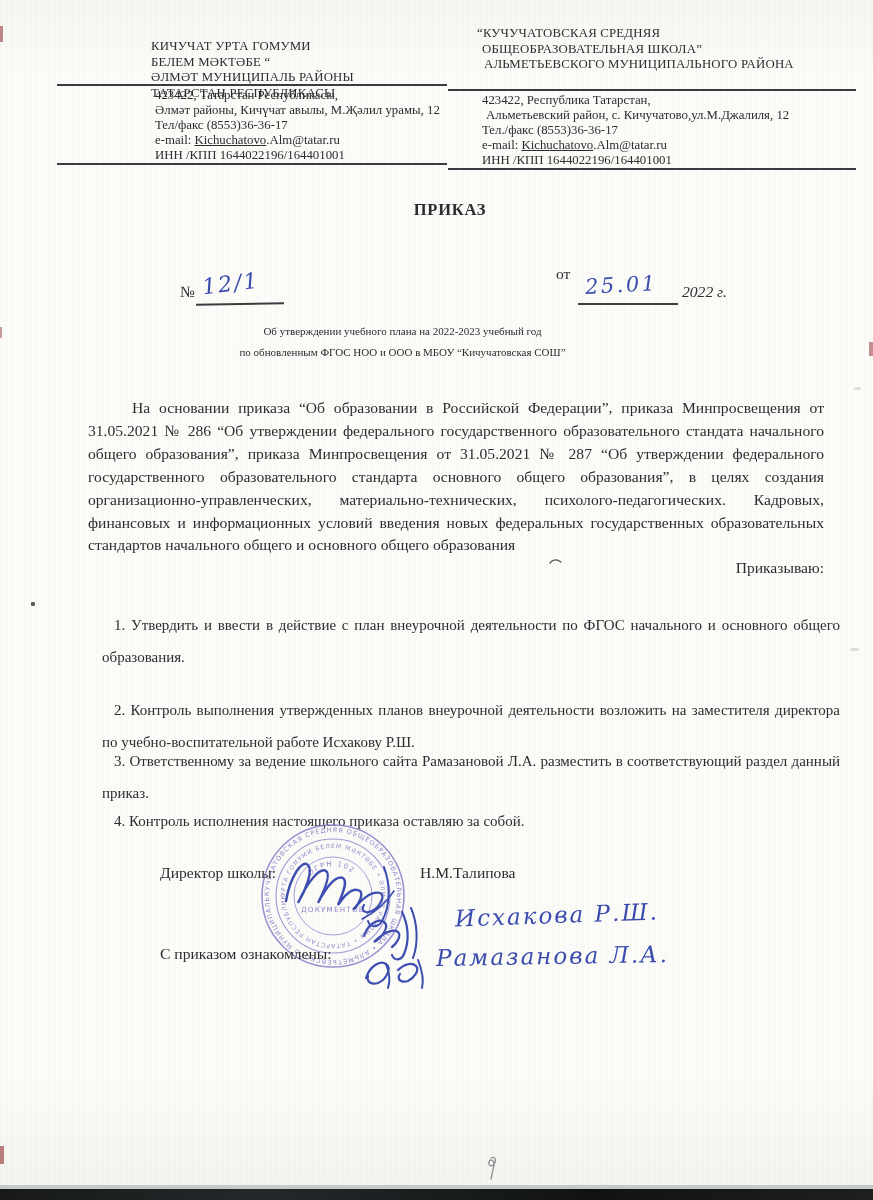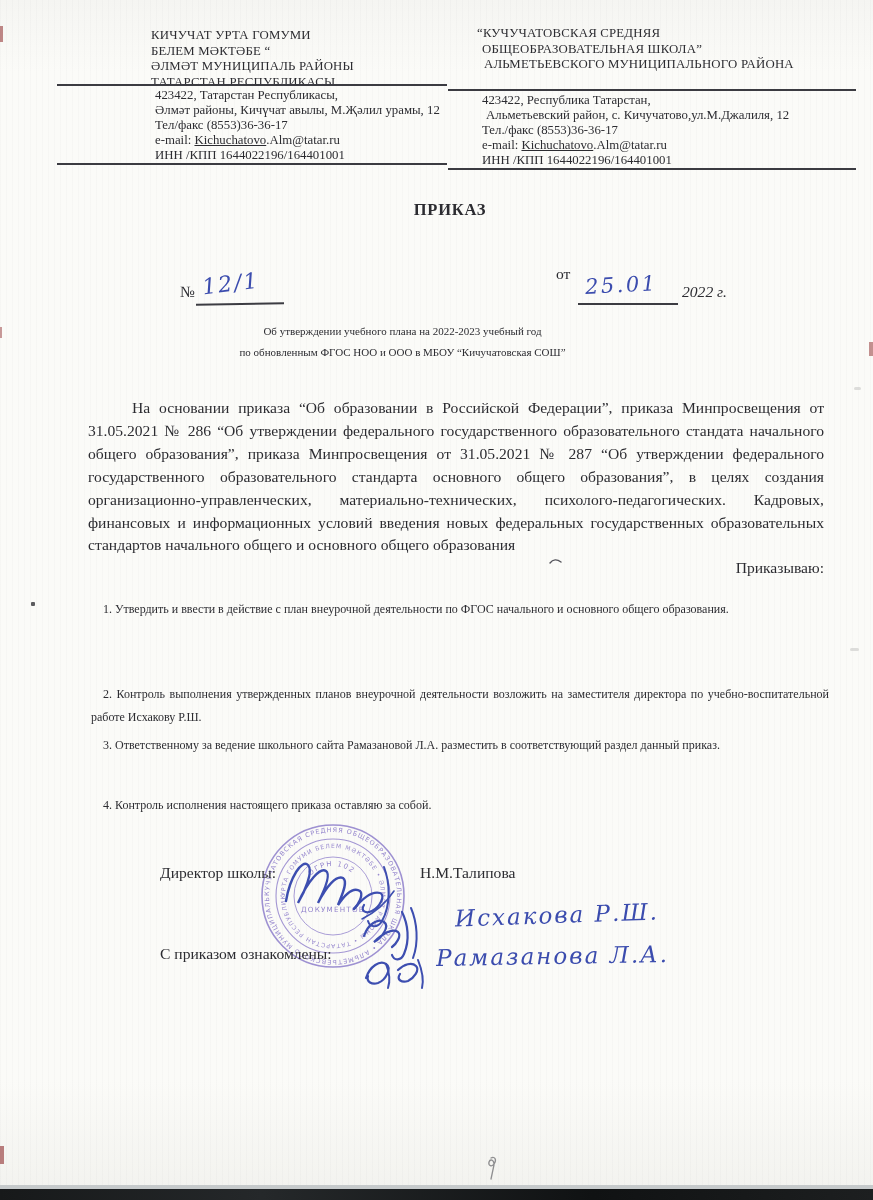--- a/index.html
+++ b/index.html
@@ -14,21 +14,21 @@
   }
   .abs { position:absolute; }
   .hname { font-size:12.8px; line-height:15.6px; letter-spacing:.2px; white-space:nowrap; }
   .haddr { font-size:12.8px; line-height:14.9px; white-space:nowrap; }
   .hrule { height:2px; background:#3b3b41; }
   .title { font-size:16.5px; font-weight:bold; letter-spacing:.8px; text-align:center; }
   .plain { font-size:15.6px; }
   .subject { font-size:11px; line-height:21px; text-align:center; }
   .para { font-size:15.6px; line-height:22.9px; text-align:justify; }
   .indent { text-indent:44px; }
-  .item { font-size:12px; line-height:23px; text-align:justify; text-indent:12px; margin:3px; }
+  .item { font-size:15px; line-height:32px; text-align:justify; text-indent:12px; margin:14px; }
   .centered { text-align:right; }
   .underline-slot { height:1.6px; background:#3c3c42; }
   .hand {
     font-family:"DejaVu Serif","Liberation Serif",serif; font-style:italic;
     color:#3b4cae; white-space:nowrap;
   }
   .hand-no { font-size:22px; letter-spacing:2px; transform:rotate(-7deg); }
   .hand-date { font-size:21px; letter-spacing:2.5px; transform:rotate(-3deg); }
   .hand-name { font-size:23px; letter-spacing:2px; transform:rotate(-2deg); }
   .stamp-svg { filter:blur(.45px); opacity:.92; }
@@ -38,21 +38,21 @@
   .bottom-gray { background:#c6cacb; }
   .bottom-black { background:linear-gradient(90deg,#17191a,#25282a 30%,#101213 68%,#1d1f20); }
   .dot-mark { background:#3f3f44; border-radius:1px; opacity:.85; }
   .smudge { background:#c0c0bd; opacity:.5; border-radius:2px; }
 </style>
 </head>
 <body>
 
 <div class="page">
 
-  <div class="abs hname" style="left:151px; top:28px;">
+  <div class="abs hname" style="left:151px; top:39px;">
     <div>КИЧУЧАТ УРТА ГОМУМИ</div>
     <div>БЕЛЕМ  МӘКТӘБЕ “</div>
     <div>ӘЛМӘТ МУНИЦИПАЛЬ РАЙОНЫ</div>
     <div>ТАТАРСТАН  РЕСПУБЛИКАСЫ</div>
   </div>
   <div class="abs hrule" style="left:57px; top:84px; width:390px;"></div>
   <div class="abs haddr" style="left:155px; top:88px;">
     <div>423422, Татарстан Республикасы,</div>
     <div>Әлмәт районы, Кичүчат авылы, М.Җәлил урамы, 12</div>
     <div>Тел/факс (8553)36-36-17</div>

